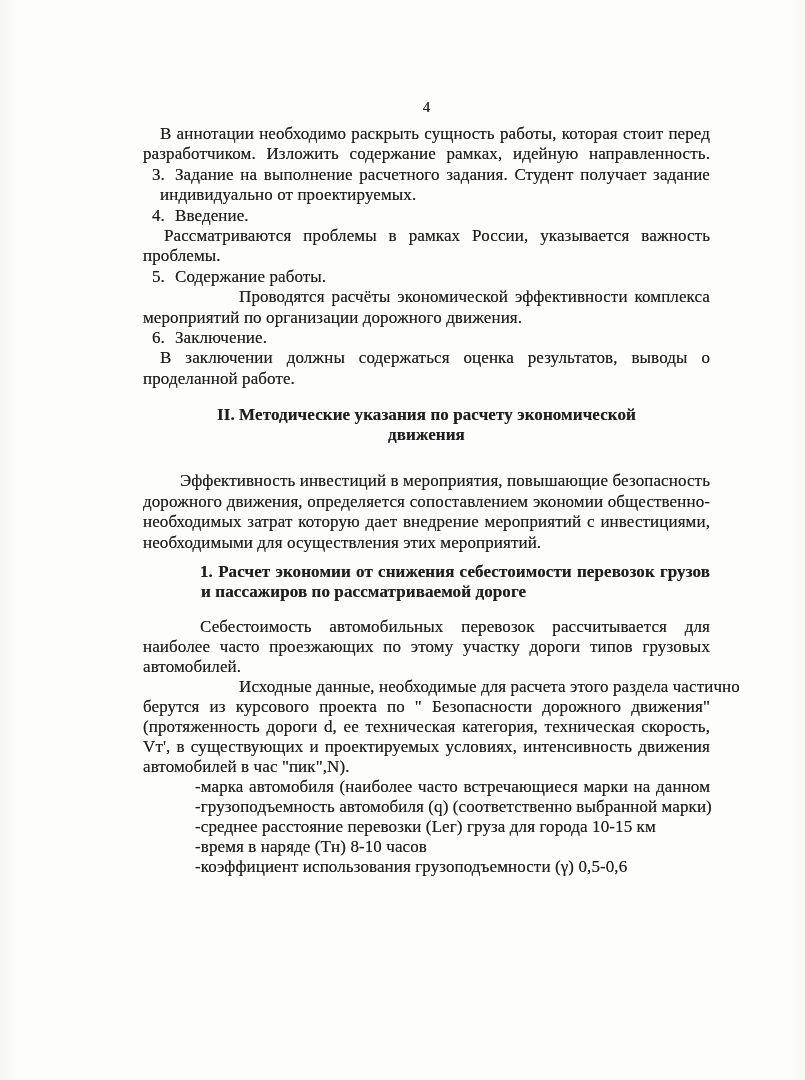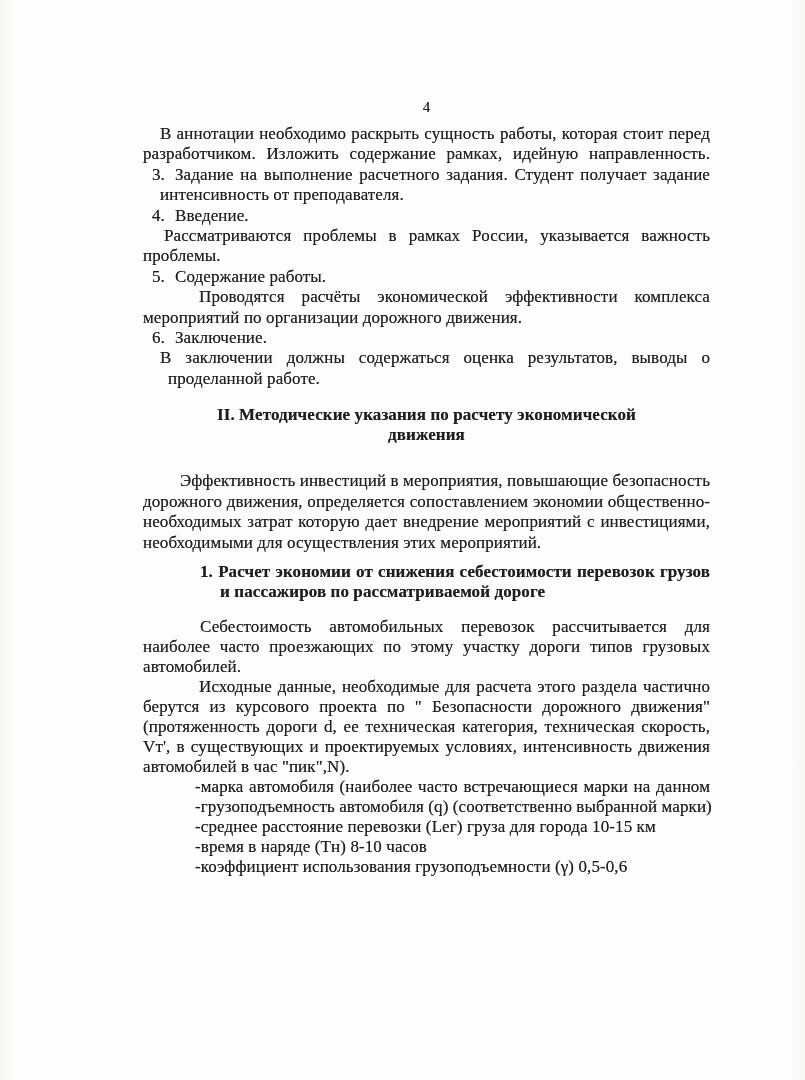--- a/index.html
+++ b/index.html
@@ -13,23 +13,23 @@
     position:absolute;left:143px;top:97px;width:567px;
     font-size:17px;line-height:20.4px;
     text-shadow:0 0 .6px rgba(25,25,25,.65);
     letter-spacing:.1px;
   }
   .ln{white-space:nowrap;}
   .c{text-align:center;}
   .j{text-align:justify;text-align-last:justify;}
   .pagenum{font-size:15px;}
   .num{display:inline-block;width:23px;}
-  .ml9{margin-left:9px}.ml15{margin-left:25px}.ml17{margin-left:17px}
+  .ml9{margin-left:9px}.ml15{margin-left:0}.ml17{margin-left:17px}
   .ml21{margin-left:21px}.ml37{margin-left:37px}.ml52{margin-left:52px}
-  .ml57{margin-left:57px}.ml64{margin-left:56px}.ml77{margin-left:77px}
+  .ml57{margin-left:57px}.ml64{margin-left:96px}.ml77{margin-left:58px}
   .list{margin-top:6.6px}
   .heading{margin-top:15.4px;font-weight:bold;}
   .intro{margin-top:26px}
   .subheading{margin-top:8.4px;font-weight:bold;}
   .para1{margin-top:14.2px}
   .tight{line-height:20px}
 </style>
 </head>
 <body>
 
@@ -37,21 +37,21 @@
   <div class="content">
 
     <div class="ln c pagenum">4</div>
 
     <div class="list">
 
       <div class="ln ml17 j">В аннотации необходимо раскрыть сущность работы, которая стоит перед</div>
       <div class="ln j">разработчиком. Изложить содержание рамках, идейную направленность.</div>
 
       <div class="ln ml9 j"><span class="num">3.</span><span>Задание на выполнение расчетного задания. Студент получает задание</span></div>
-      <div class="ln ml17">интенсивность от преподавателя.</div>
+      <div class="ln ml17">индивидуально от проектируемых.</div>
 
       <div class="ln ml9"><span class="num">4.</span><span>Введение.</span></div>
       <div class="ln ml21 j">Рассматриваются проблемы в рамках России, указывается важность</div>
       <div class="ln">проблемы.</div>
 
       <div class="ln ml9"><span class="num">5.</span><span>Содержание работы.</span></div>
       <div class="ln ml64 j">Проводятся расчёты экономической эффективности комплекса</div>
       <div class="ln">мероприятий по организации дорожного движения.</div>
 
       <div class="ln ml9"><span class="num">6.</span><span>Заключение.</span></div>

